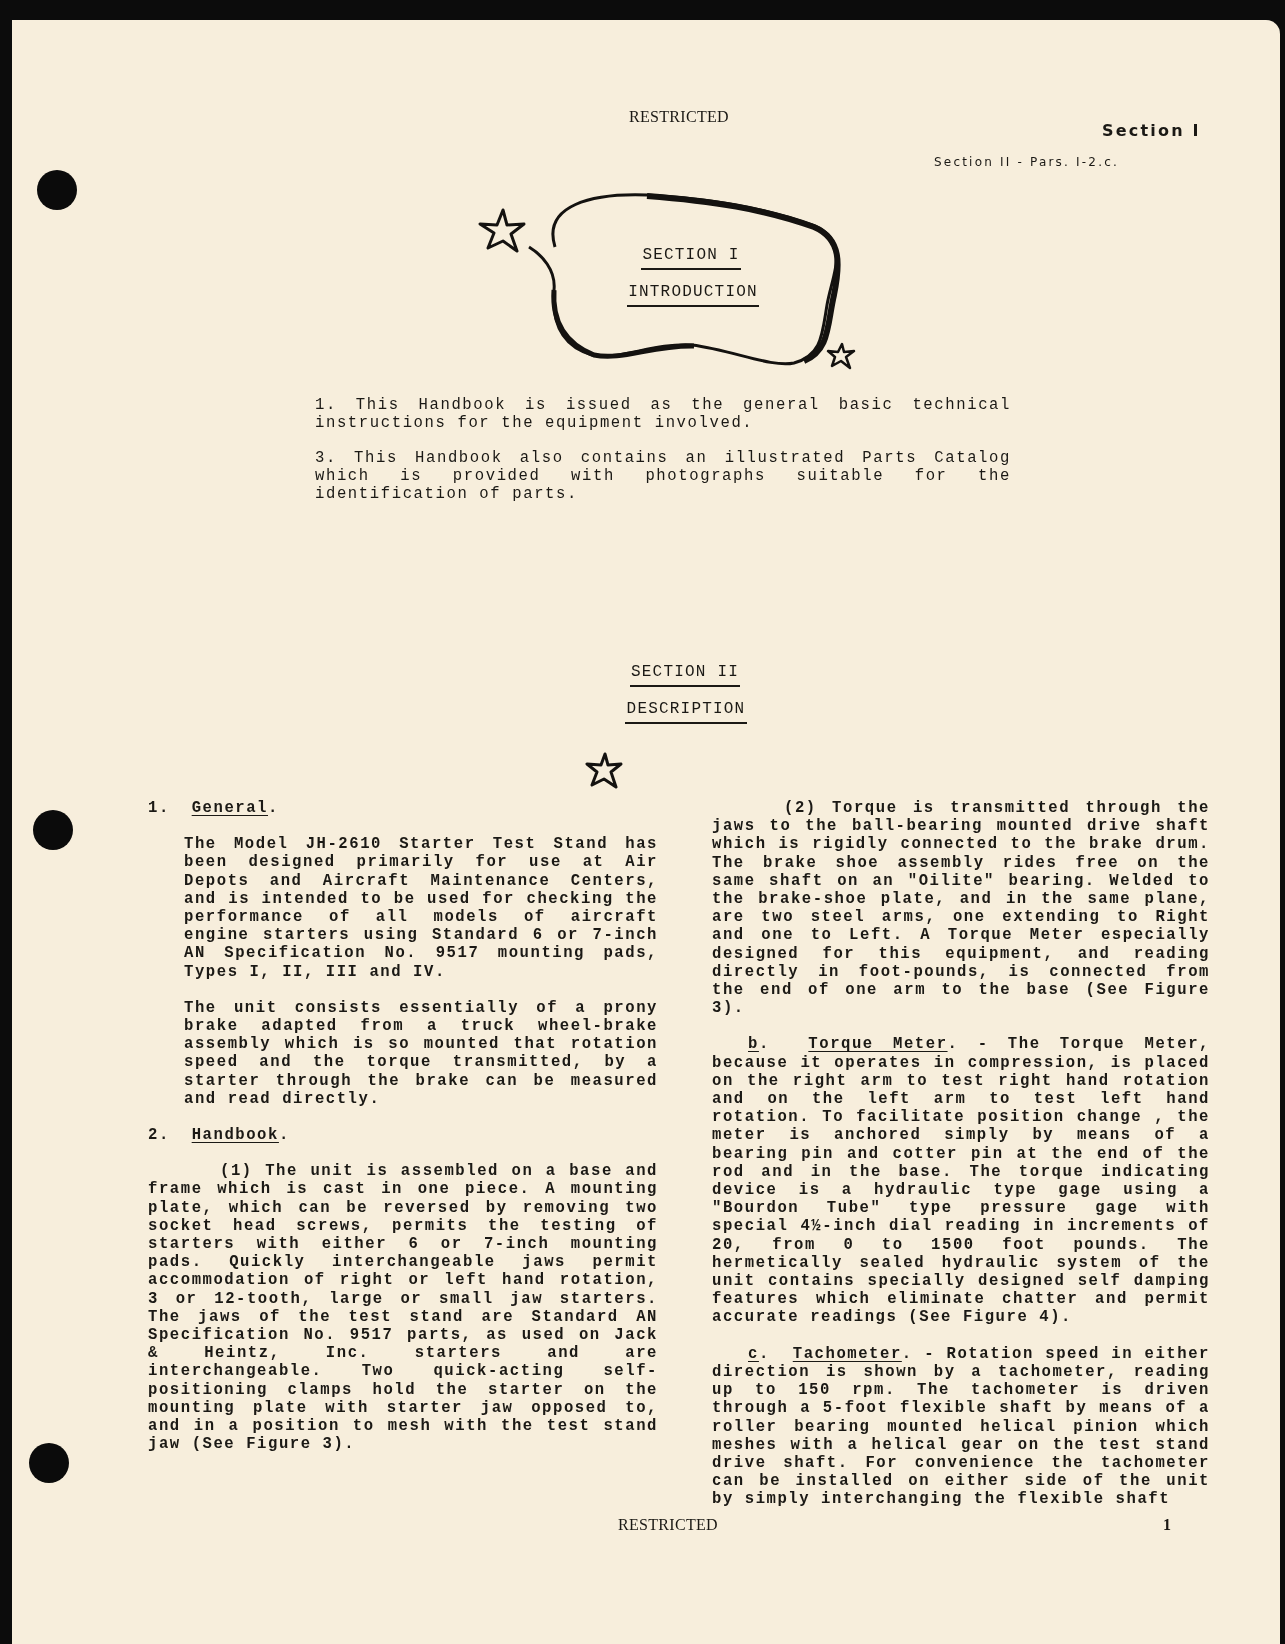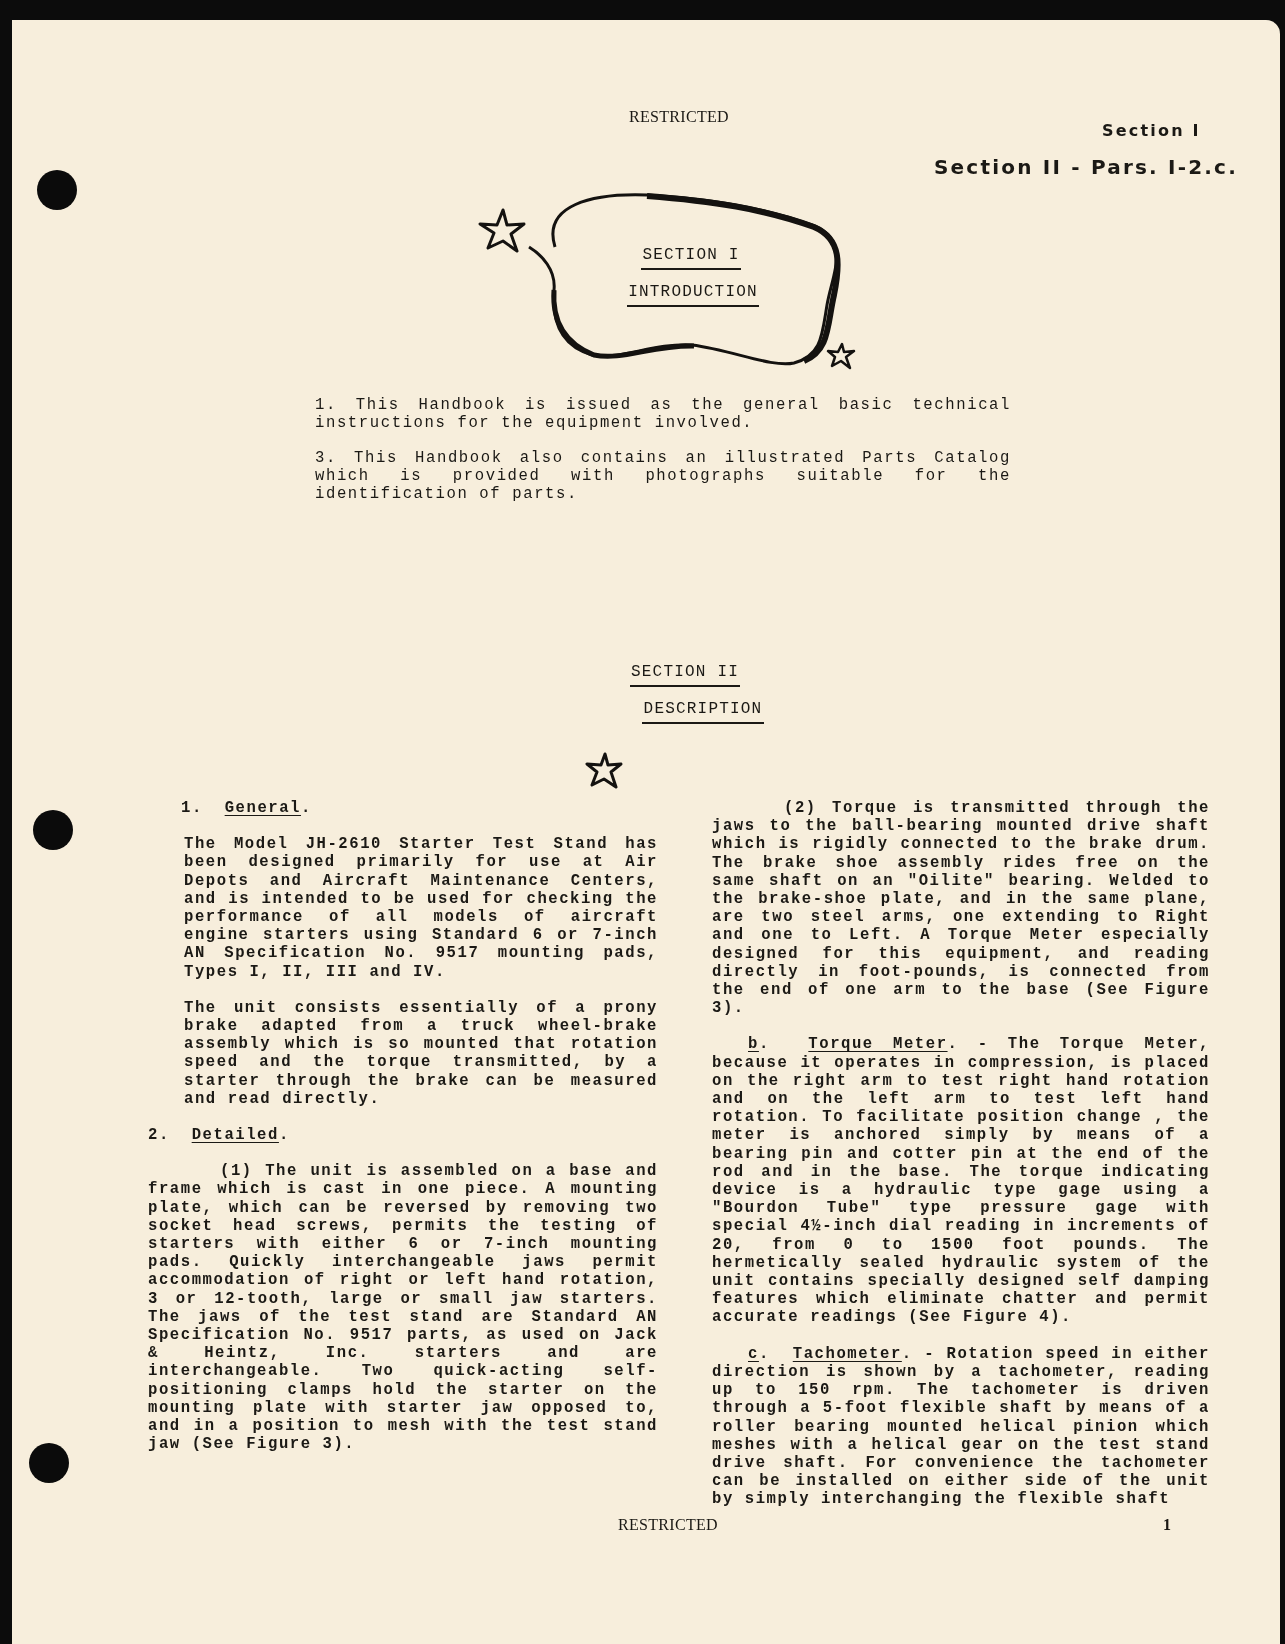--- a/index.html
+++ b/index.html
@@ -24,21 +24,21 @@
     background: #0b0b0b;
   }
   .mono { font-family: "Liberation Mono", "DejaVu Sans Mono", monospace; color: #1b1915; }
   .serif { font-family: "Liberation Serif", "DejaVu Serif", serif; color: #1b1915; }
   .sans { font-family: "DejaVu Sans", "Liberation Sans", sans-serif; color: #1b1915; }
 
   .abs { position: absolute; }
 
   .hdr-restricted { left: 617px; top: 88px; font-size: 16px; letter-spacing: 0.3px; }
   .hdr-sec1 { left: 1090px; top: 101px; font-size: 16px; font-weight: bold; letter-spacing: 2.2px; }
-  .hdr-sec2 { left: 922px; top: 135px; font-size: 20px; font-weight: bold; letter-spacing: 2.2px; }
+  .hdr-sec2 { left: 922px; top: 135px; font-size: 12px; font-weight: normal; letter-spacing: 2.2px; }
 
   .sec-heading {
     position: absolute;
     font-size: 16px;
     letter-spacing: 1.2px;
     text-align: center;
     padding-bottom: 4px;
     border-bottom: 2px solid #1b1915;
   }
 
@@ -94,34 +94,34 @@
 
   <div class="sec-heading mono" style="left:629px; top:226px; width:100px;">SECTION I</div>
   <div class="sec-heading mono" style="left:615px; top:263px; width:132px;">INTRODUCTION</div>
 
   <div class="intro-block mono">
     <p>1.  This Handbook is issued as the general basic technical instructions for the equipment involved.</p>
     <p>3.  This Handbook also contains an illustrated Parts Catalog which is provided with photographs suitable for the identification of parts.</p>
   </div>
 
   <div class="sec-heading mono" style="left:618px; top:643px; width:110px;">SECTION II</div>
-  <div class="sec-heading mono" style="left:613px; top:680px; width:122px;margin-left:17px;">DESCRIPTION</div>
+  <div class="sec-heading mono" style="left:613px; top:680px; width:122px;">DESCRIPTION</div>
 
   <svg class="abs" style="left:572px; top:732px;" width="40" height="38" viewBox="0 0 40 38">
     <polygon points="21,2 24,13 37,12 27,20 32,35 20,27 8,33 13,20 3,12 17,13" fill="#f7eedc" stroke="#141210" stroke-width="3" stroke-linejoin="round"></polygon>
   </svg>
 
   <div class="col mono" style="left:136px; top:779px; width:510px;">
-    <p style="margin-bottom:18px;margin-left:33px;">
+    <p style="margin-bottom:18px;">
       <span>1.</span>&nbsp;&nbsp;<span class="u">General</span>.
     </p>
     <p class="indent">The Model JH-2610 Starter Test Stand has been designed primarily for use at Air Depots and Aircraft Maintenance Centers, and is intended to be used for checking the performance of all models of aircraft engine starters using Standard 6 or 7-inch AN Specification No. 9517 mounting pads, Types I, II, III and IV.</p>
     <p class="indent">The unit consists essentially of a prony brake adapted from a truck wheel-brake assembly which is so mounted that rotation speed and the torque transmitted, by a starter through the brake can be measured and read directly.</p>
     <p>
-      <span>2.</span>&nbsp;&nbsp;<span class="u">Detailed</span>.
+      <span>2.</span>&nbsp;&nbsp;<span class="u">Handbook</span>.
     </p>
     <p style="text-indent:72px;">(1)  The unit is assembled on a base and frame which is cast in one piece.  A mounting plate, which can be reversed by removing two socket head screws, permits the testing of starters with either 6 or 7-inch mounting pads.  Quickly interchangeable jaws permit accommodation of right or left hand rotation, 3 or 12-tooth, large or small jaw starters.  The jaws of the test stand are Standard AN Specification No. 9517 parts, as used on Jack &amp; Heintz, Inc. starters and are interchangeable.  Two quick-acting self-positioning clamps hold the starter on the mounting plate with starter jaw opposed to, and in a position to mesh with the test stand jaw (See Figure 3).</p>
   </div>
 
   <div class="col mono" style="left:700px; top:779px; width:498px;">
     <p style="text-indent:72px;">(2)  Torque is transmitted through the jaws to the ball-bearing mounted drive shaft which is rigidly connected to the brake drum. The brake shoe assembly rides free on the same shaft on an "Oilite" bearing.  Welded to the brake-shoe plate, and in the same plane, are two steel arms, one extending to Right and one to Left.  A Torque Meter especially designed for this equipment, and reading directly in foot-pounds, is connected from the end of one arm to the base (See Figure 3).</p>
     <p class="indent" style="padding-left:0; text-indent:36px;"><span class="u">b</span>.&nbsp;&nbsp;<span class="u">Torque Meter</span><span>. - The Torque Meter, because it operates in compression, is placed on the right arm to test right hand rotation and on the left arm to test left hand rotation.  To facilitate position change , the meter is anchored simply by means of a bearing pin and cotter pin at the end of the rod and in the base.  The torque indicating device is a hydraulic type gage using a "Bourdon Tube" type pressure gage with special 4½-inch dial reading in increments of 20, from 0 to 1500 foot pounds.  The hermetically sealed hydraulic system of the unit contains specially designed self damping features which eliminate chatter and permit accurate readings (See Figure 4).</span></p>
     <p style="text-indent:36px;"><span class="u">c</span>.&nbsp;&nbsp;<span class="u">Tachometer</span><span>. - Rotation speed in either direction is shown by a tachometer, reading up to 150 rpm.  The tachometer is driven through a 5-foot flexible shaft by means of a roller bearing mounted helical pinion which meshes with a helical gear on the test stand drive shaft.  For convenience the tachometer can be installed on either side of the unit by simply interchanging the flexible shaft</span></p>
   </div>
 

